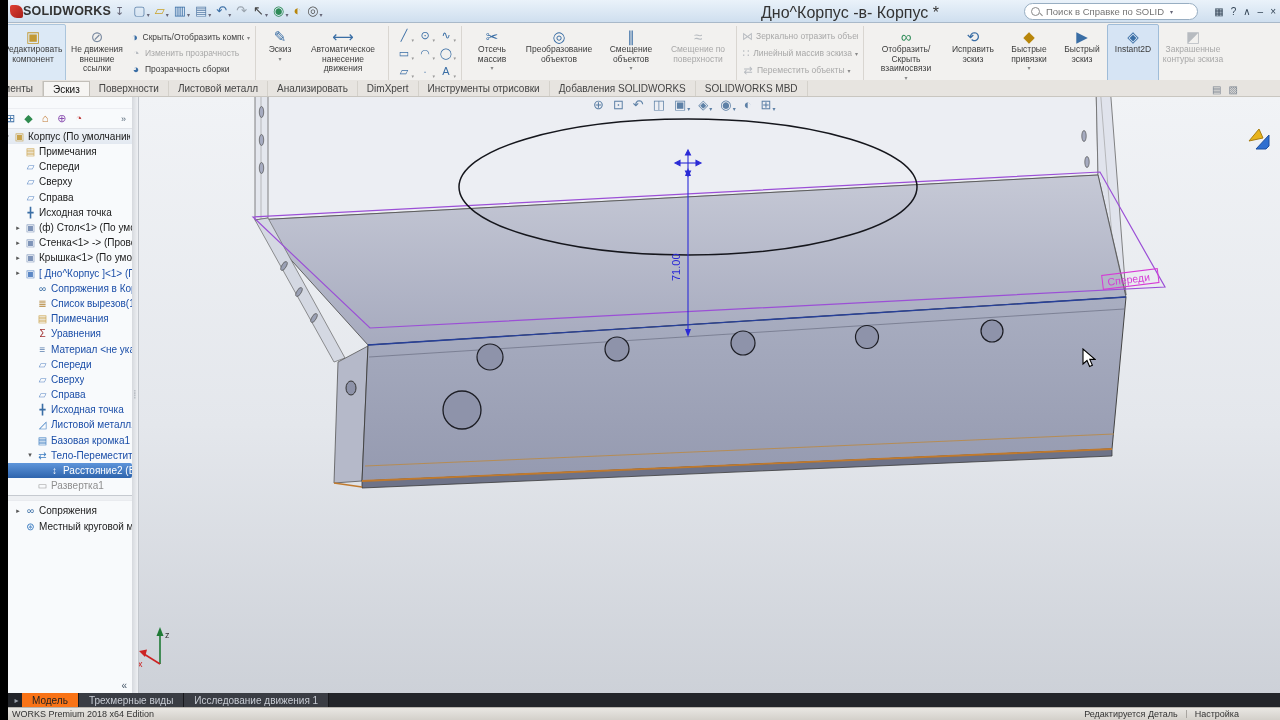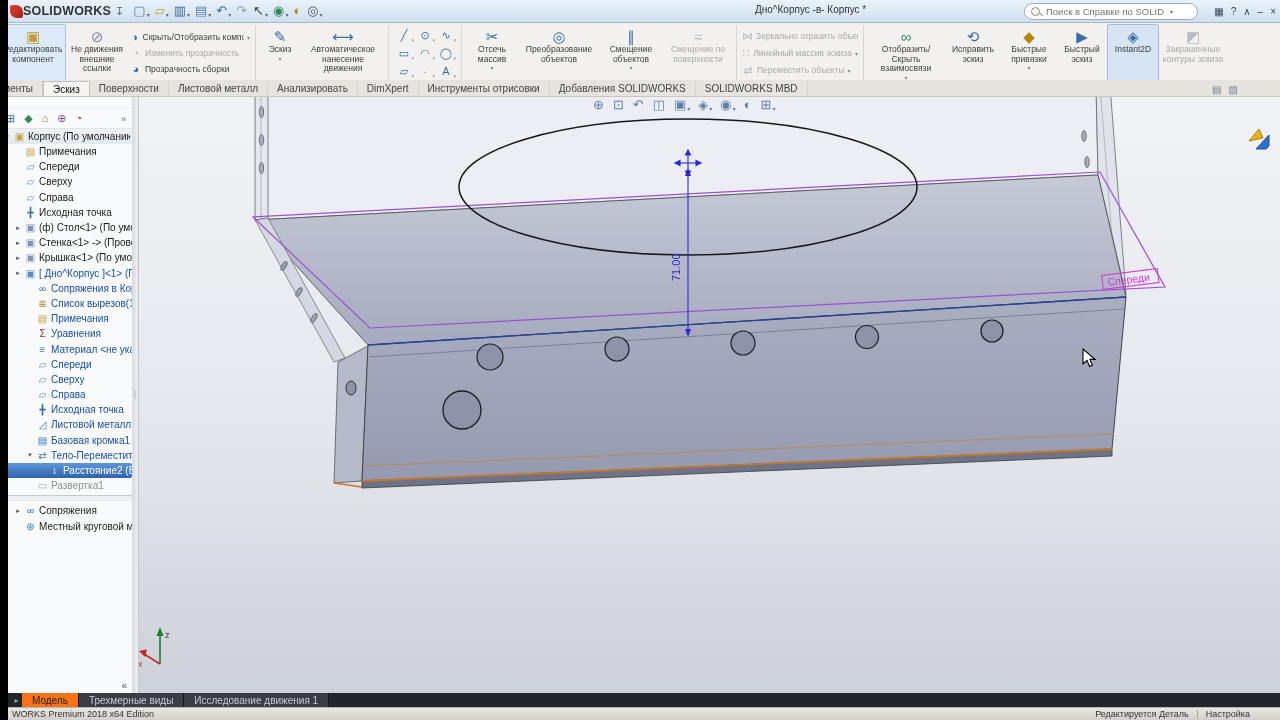--- a/index.html
+++ b/index.html
@@ -13,21 +13,21 @@
     display:flex;align-items:center;font-size:11px;color:#222;z-index:6}
   .logo{display:flex;align-items:center;margin-left:10px;font-weight:bold;font-size:12.5px;letter-spacing:.2px;color:#333}
   .logo-mark{width:13px;height:13px;border-radius:2px 7px 2px 7px;background:linear-gradient(135deg,#e04034,#a8201a);display:inline-block}
   #menus{display:flex;margin-left:6px}
   .menu-item{padding:3px 7px;white-space:nowrap}
   .pin{margin:0 4px;color:#667;font-size:11px}
   #tb-icons{display:flex;gap:3px;margin-left:4px}
   .tbi{display:flex;align-items:flex-end;padding:0 1px}
   .tbi .ci{font-size:13px;line-height:14px;color:#3a6ea5}
   .tbi .ddm{font-size:6px;color:#667;margin-left:1px}
-  .doc-title{position:absolute;left:755px;top:4px;width:190px;font-size:10px;color:#333;white-space:nowrap}
+  .doc-title{position:absolute;left:755px;top:4px;width:190px;text-align:center;font-size:16px;color:#333;white-space:nowrap}
   #search-box{position:absolute;right:82px;top:2.5px;width:160px;height:15px;background:#fff;
     border:1px solid #98aec2;border-radius:9px;display:flex;align-items:center;padding:0 6px;gap:4px}
   .mag{width:7px;height:7px;border:1.4px solid #8a8a8a;border-radius:50%;position:relative;flex:none}
   .mag::after{content:"";position:absolute;width:4px;height:1.4px;background:#8a8a8a;transform:rotate(45deg);right:-3.5px;bottom:-1px}
   #search-input{border:none;outline:none;background:transparent;font-size:9.5px;color:#777;width:118px;font-family:"Liberation Sans",sans-serif}
   #search-box .ddm{font-size:6px;color:#667}
   #win-icons{position:absolute;right:4px;top:0;height:22px;display:flex;align-items:center;gap:7px}
   .win-icon{font-size:10px;color:#345}
 
   
@@ -100,21 +100,21 @@
   .mtab{font-size:10px;padding:0 10px;display:flex;align-items:center;background:#3a3d44;
     border-right:1px solid #17181c;color:#c8ccd4;white-space:nowrap}
   .mtab.active{background:#f97316;color:#222}
 
   #statusbar{position:absolute;left:0;right:0;bottom:0;height:12px;
     background:linear-gradient(#e9e7e3,#d3d0ca);border-top:1px solid #b8b5af;
     display:flex;align-items:center;font-size:9px;color:#333;z-index:6}
   #sb-left{margin-left:12px;white-space:nowrap}
   #sb-mode{margin-left:auto;white-space:nowrap}
   .sb-sep{width:1px;height:8px;background:#a8a5a0;margin:0 8px}
-  #sb-config{margin-right:30px;white-space:nowrap}
+  #sb-config{margin-right:41px;white-space:nowrap}
 
   #black-strip{position:absolute;left:0;top:0;width:8px;height:720px;background:#000;z-index:60}
 </style>
 </head>
 <body>
 
 <div id="app">
 
   <div id="titlebar">
     <div class="logo">

